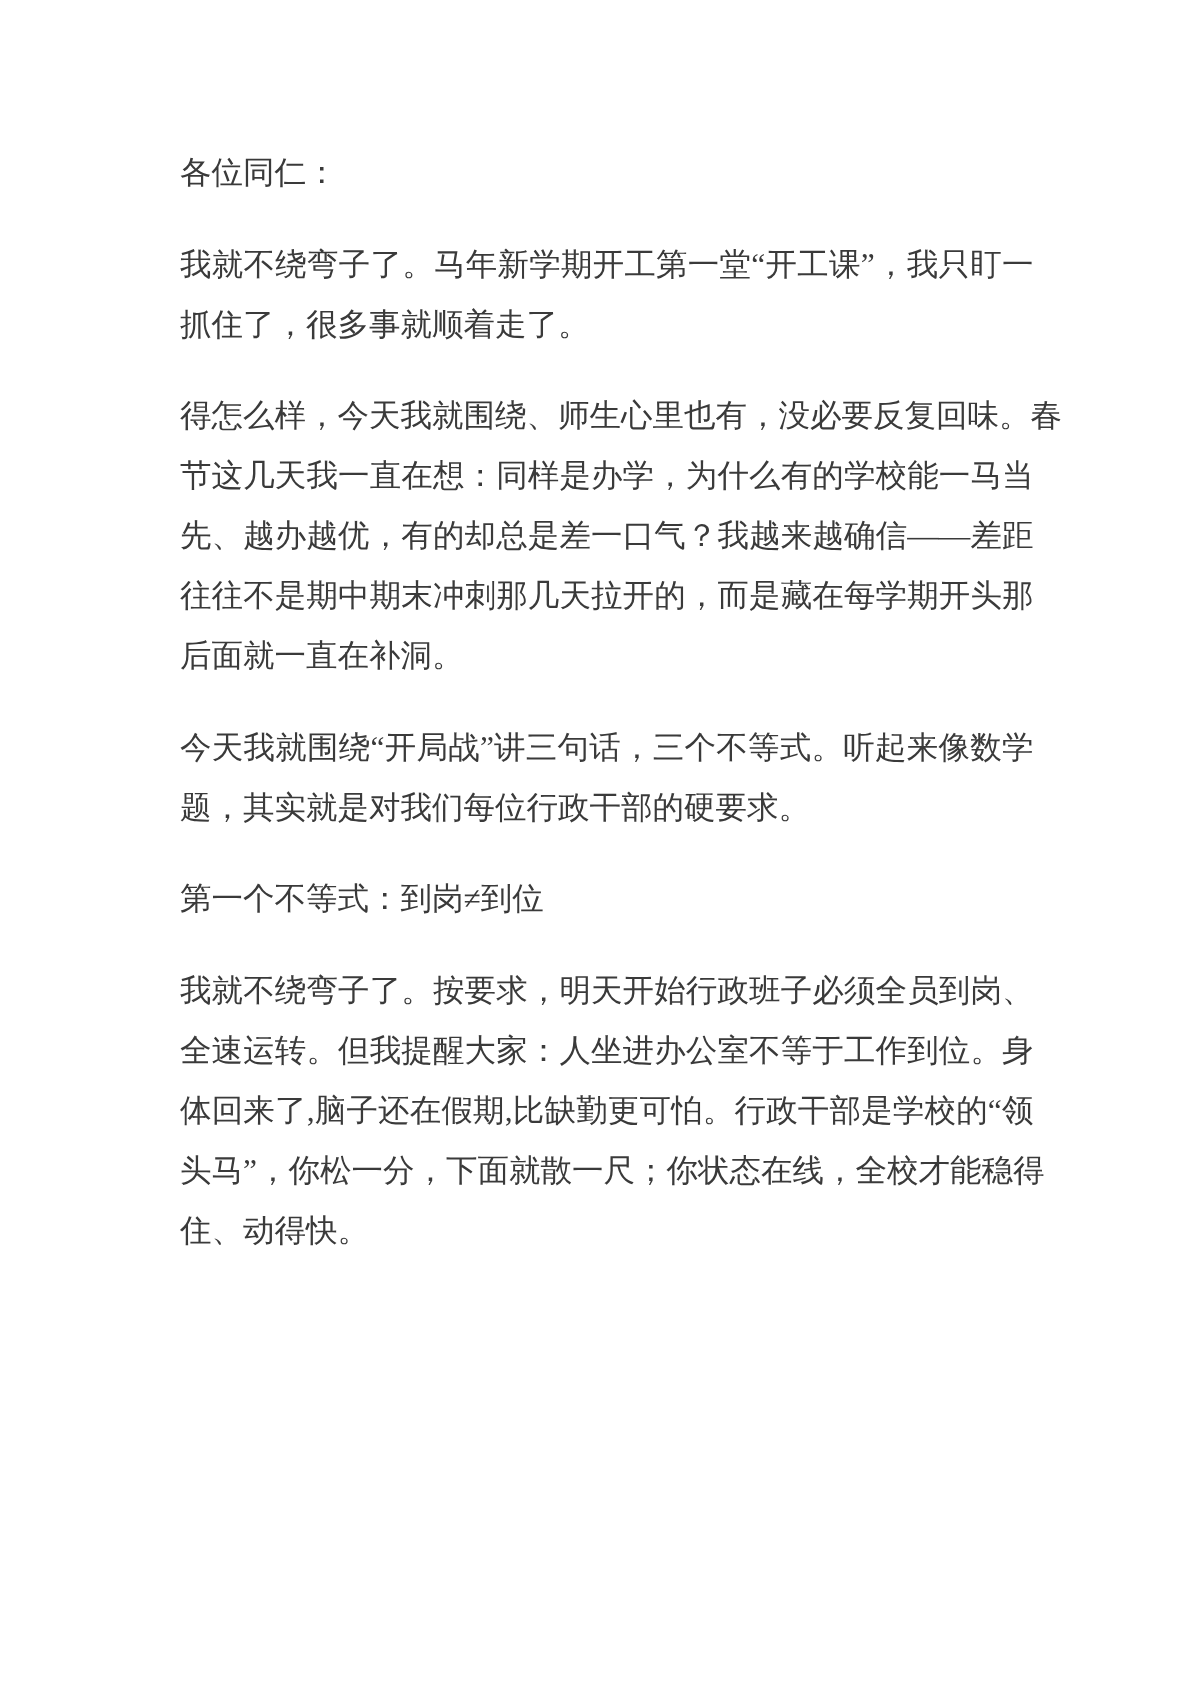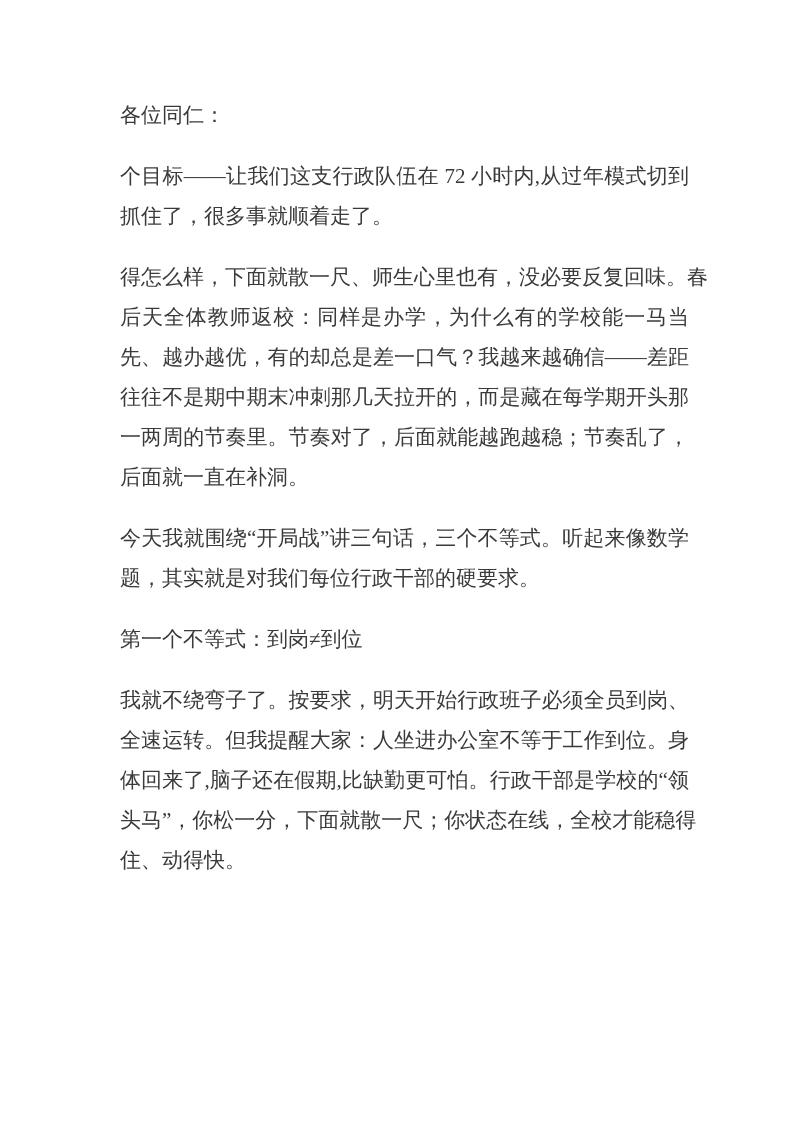--- a/index.html
+++ b/index.html
@@ -42,30 +42,29 @@
 </head>
 <body>
 
 <div class="page">
 
   <div class="para">
     <div class="line last">各位同仁：</div>
   </div>
 
   <div class="para">
-    <div class="line">个目标——让我们这支行政队伍在 72 小时内,从过年模式切到</div>
+    <div class="line">我就不绕弯子了。马年新学期开工第一堂“开工课”，我只盯一</div>
     <div class="line last">抓住了，很多事就顺着走了。</div>
   </div>
 
   <div class="para">
-    <div class="line">得怎么样，下面就散一尺、师生心里也有，没必要反复回味。春</div>
-    <div class="line">后天全体教师返校：同样是办学，为什么有的学校能一马当</div>
+    <div class="line">得怎么样，今天我就围绕、师生心里也有，没必要反复回味。春</div>
+    <div class="line">节这几天我一直在想：同样是办学，为什么有的学校能一马当</div>
     <div class="line">先、越办越优，有的却总是差一口气？我越来越确信——差距</div>
     <div class="line">往往不是期中期末冲刺那几天拉开的，而是藏在每学期开头那</div>
-    <div class="line">一两周的节奏里。节奏对了，后面就能越跑越稳；节奏乱了，</div>
     <div class="line last">后面就一直在补洞。</div>
   </div>
 
   <div class="para">
     <div class="line">今天我就围绕“开局战”讲三句话，三个不等式。听起来像数学</div>
     <div class="line last">题，其实就是对我们每位行政干部的硬要求。</div>
   </div>
 
   <div class="para heading">
     <div class="line last">第一个不等式：到岗≠到位</div>

